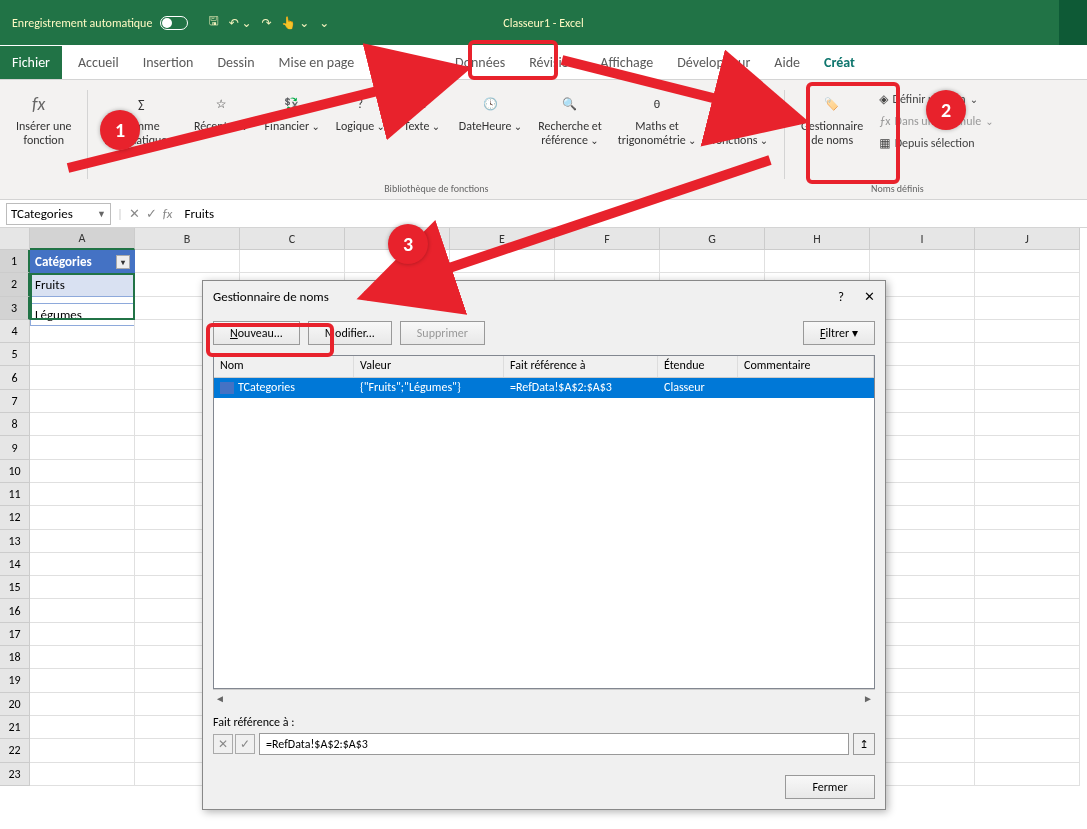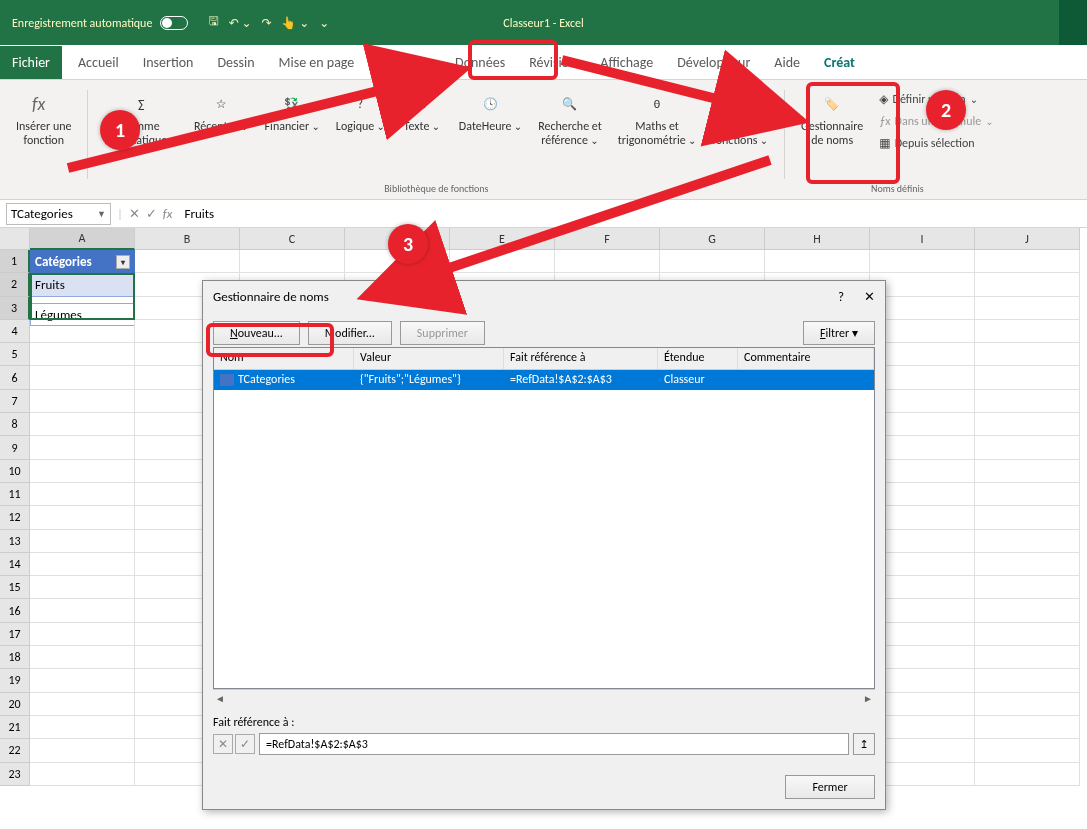--- a/index.html
+++ b/index.html
@@ -55,21 +55,21 @@
 .cell.tblh .fbtn { width: 14px; height: 14px; background: #eee; border: 1px solid #aaa; display: flex; align-items: center; justify-content: center; font-size: 8px; color: #333; }
 .cell.tblr { background: #D9E1F2; border: 1px solid #8ea9db; }
 .cell.tblr2 { background: #fff; border: 1px solid #8ea9db; margin-top: 6px; }
 .selbox { position: absolute; border: 2px solid #217346; pointer-events: none; }
 
 
 .dialog { position: absolute; left: 202px; top: 280px; width: 684px; height: 530px; background: #f0f0f0; border: 1px solid #888; box-shadow: 2px 2px 8px rgba(0,0,0,0.3); z-index: 20; display: flex; flex-direction: column; }
 .dlg-title { height: 30px; display: flex; align-items: center; justify-content: space-between; padding: 0 10px; font-size: 13px; }
 .dlg-title .right { display: flex; gap: 20px; }
 .dlg-body { flex: 1; padding: 10px; display: flex; flex-direction: column; }
-.dlg-btnrow { display: flex; gap: 8px; margin-bottom: 2px; }
+.dlg-btnrow { display: flex; gap: 8px; margin-bottom: 10px; }
 .dlg-btn { height: 24px; padding: 0 16px; background: linear-gradient(#f8f8f8,#e8e8e8); border: 1px solid #999; font-size: 12px; cursor: pointer; }
 .dlg-btn.dis { color: #999; }
 .dlg-btn.filter { margin-left: auto; }
 .dlg-list { flex: 1; border: 1px solid #828790; background: #fff; overflow: hidden; }
 .dlg-lhead { display: flex; background: #f0f0f0; border-bottom: 1px solid #ccc; height: 22px; font-size: 12px; }
 .dlg-lhead div { padding: 2px 6px; border-right: 1px solid #ddd; }
 .dlg-lrow { display: flex; background: #0078d7; color: #fff; height: 20px; font-size: 12px; }
 .dlg-lrow div { padding: 2px 6px; overflow: hidden; white-space: nowrap; }
 .c-nom { width: 140px; }
 .c-val { width: 150px; }

